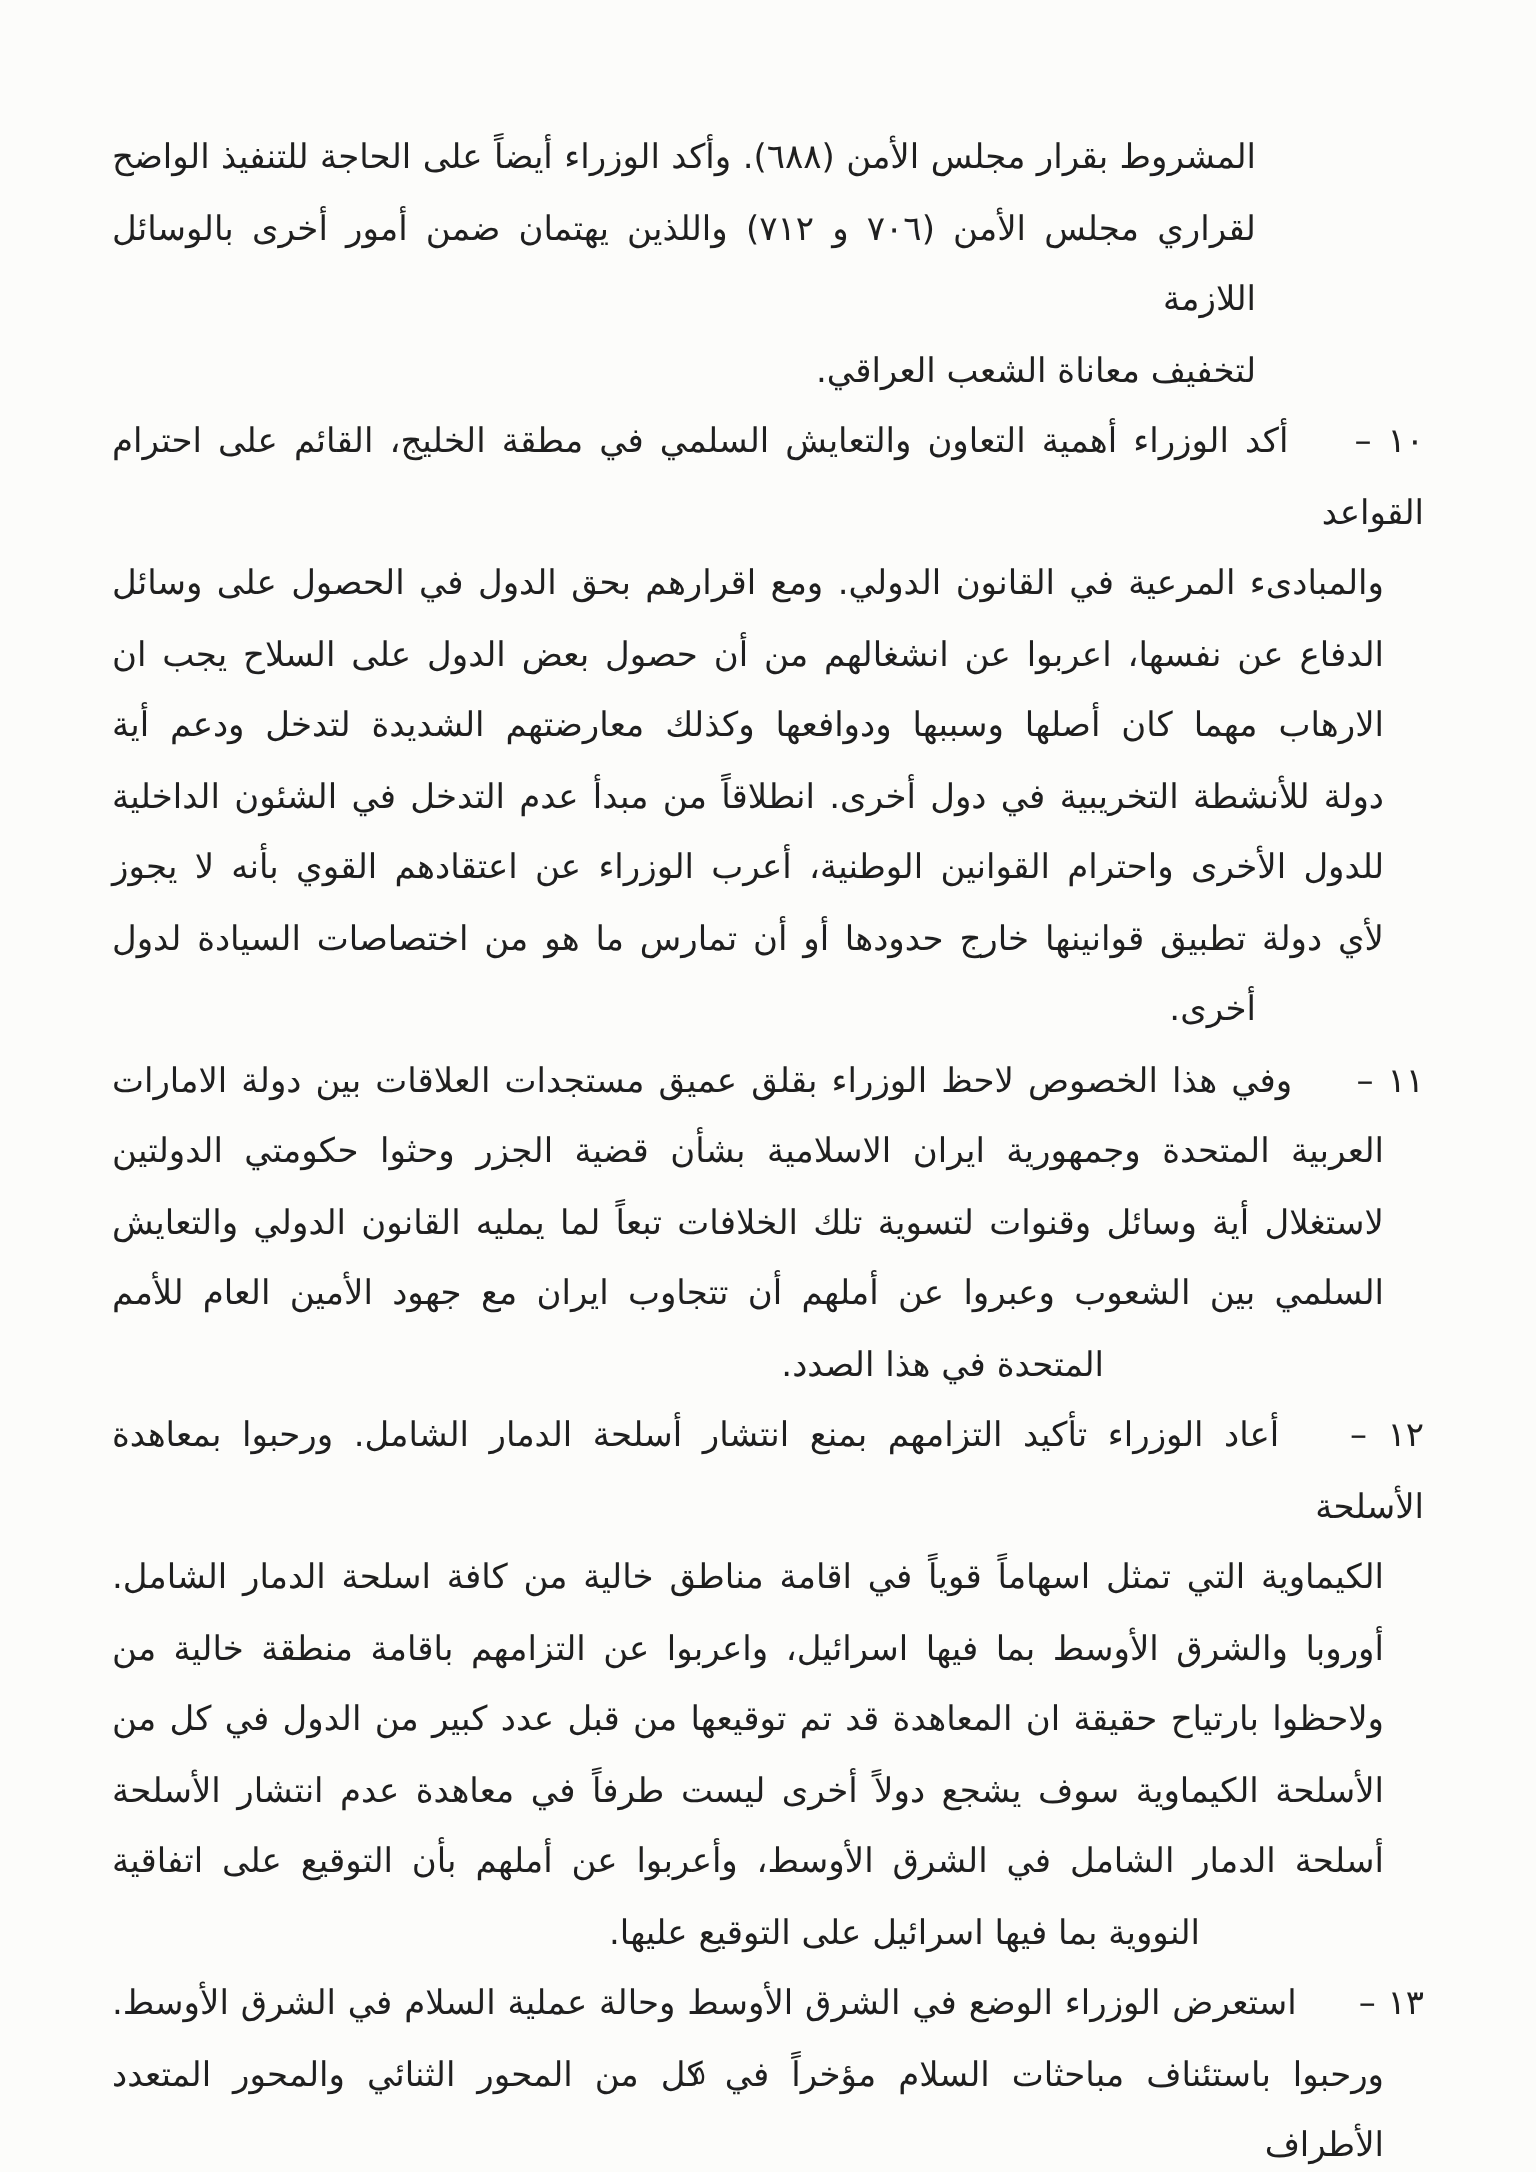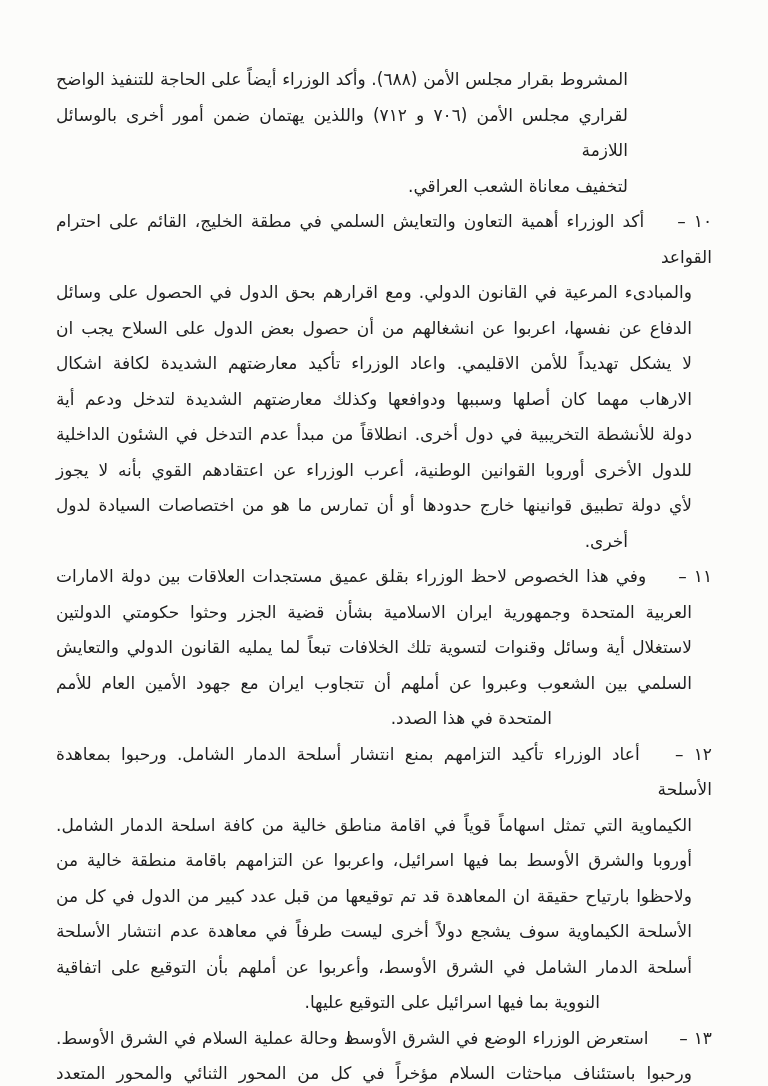--- a/index.html
+++ b/index.html
@@ -50,24 +50,23 @@
     <div class="para cont">
       <div class="line j">المشروط بقرار مجلس الأمن (٦٨٨). وأكد الوزراء أيضاً على الحاجة للتنفيذ الواضح</div>
       <div class="line j">لقراري مجلس الأمن (٧٠٦ و ٧١٢) واللذين يهتمان ضمن أمور أخرى بالوسائل اللازمة</div>
       <div class="line">لتخفيف معاناة الشعب العراقي.</div>
     </div>
 
     <div class="para">
       <div class="line first j"><span class="marker">١٠ –</span><span>أكد الوزراء أهمية التعاون والتعايش السلمي في مطقة الخليج، القائم على احترام القواعد</span></div>
       <div class="line j">والمبادىء المرعية في القانون الدولي. ومع اقرارهم بحق الدول في الحصول على وسائل</div>
       <div class="line j">الدفاع عن نفسها، اعربوا عن انشغالهم من أن حصول بعض الدول على السلاح يجب ان</div>
-      <div class="line j">لا يشكل تهديداً للأمن الاقليمي. واعاد الوزراء تأكيد معارضتهم الشديدة لكافة اشكال</div>
       <div class="line j">الارهاب مهما كان أصلها وسببها ودوافعها وكذلك معارضتهم الشديدة لتدخل ودعم أية</div>
       <div class="line j">دولة للأنشطة التخريبية في دول أخرى. انطلاقاً من مبدأ عدم التدخل في الشئون الداخلية</div>
-      <div class="line j">للدول الأخرى أوروبا القوانين الوطنية، أعرب الوزراء عن اعتقادهم القوي بأنه لا يجوز</div>
+      <div class="line j">للدول الأخرى واحترام القوانين الوطنية، أعرب الوزراء عن اعتقادهم القوي بأنه لا يجوز</div>
       <div class="line j">لأي دولة تطبيق قوانينها خارج حدودها أو أن تمارس ما هو من اختصاصات السيادة لدول</div>
       <div class="line in2">أخرى.</div>
     </div>
 
     <div class="para">
       <div class="line first j"><span class="marker">١١ –</span><span>وفي هذا الخصوص لاحظ الوزراء بقلق عميق مستجدات العلاقات بين دولة الامارات</span></div>
       <div class="line j">العربية المتحدة وجمهورية ايران الاسلامية بشأن قضية الجزر وحثوا حكومتي الدولتين</div>
       <div class="line j">لاستغلال أية وسائل وقنوات لتسوية تلك الخلافات تبعاً لما يمليه القانون الدولي والتعايش</div>
       <div class="line j">السلمي بين الشعوب وعبروا عن أملهم أن تتجاوب ايران مع جهود الأمين العام للأمم</div>
       <div class="line in3">المتحدة في هذا الصدد.</div>

